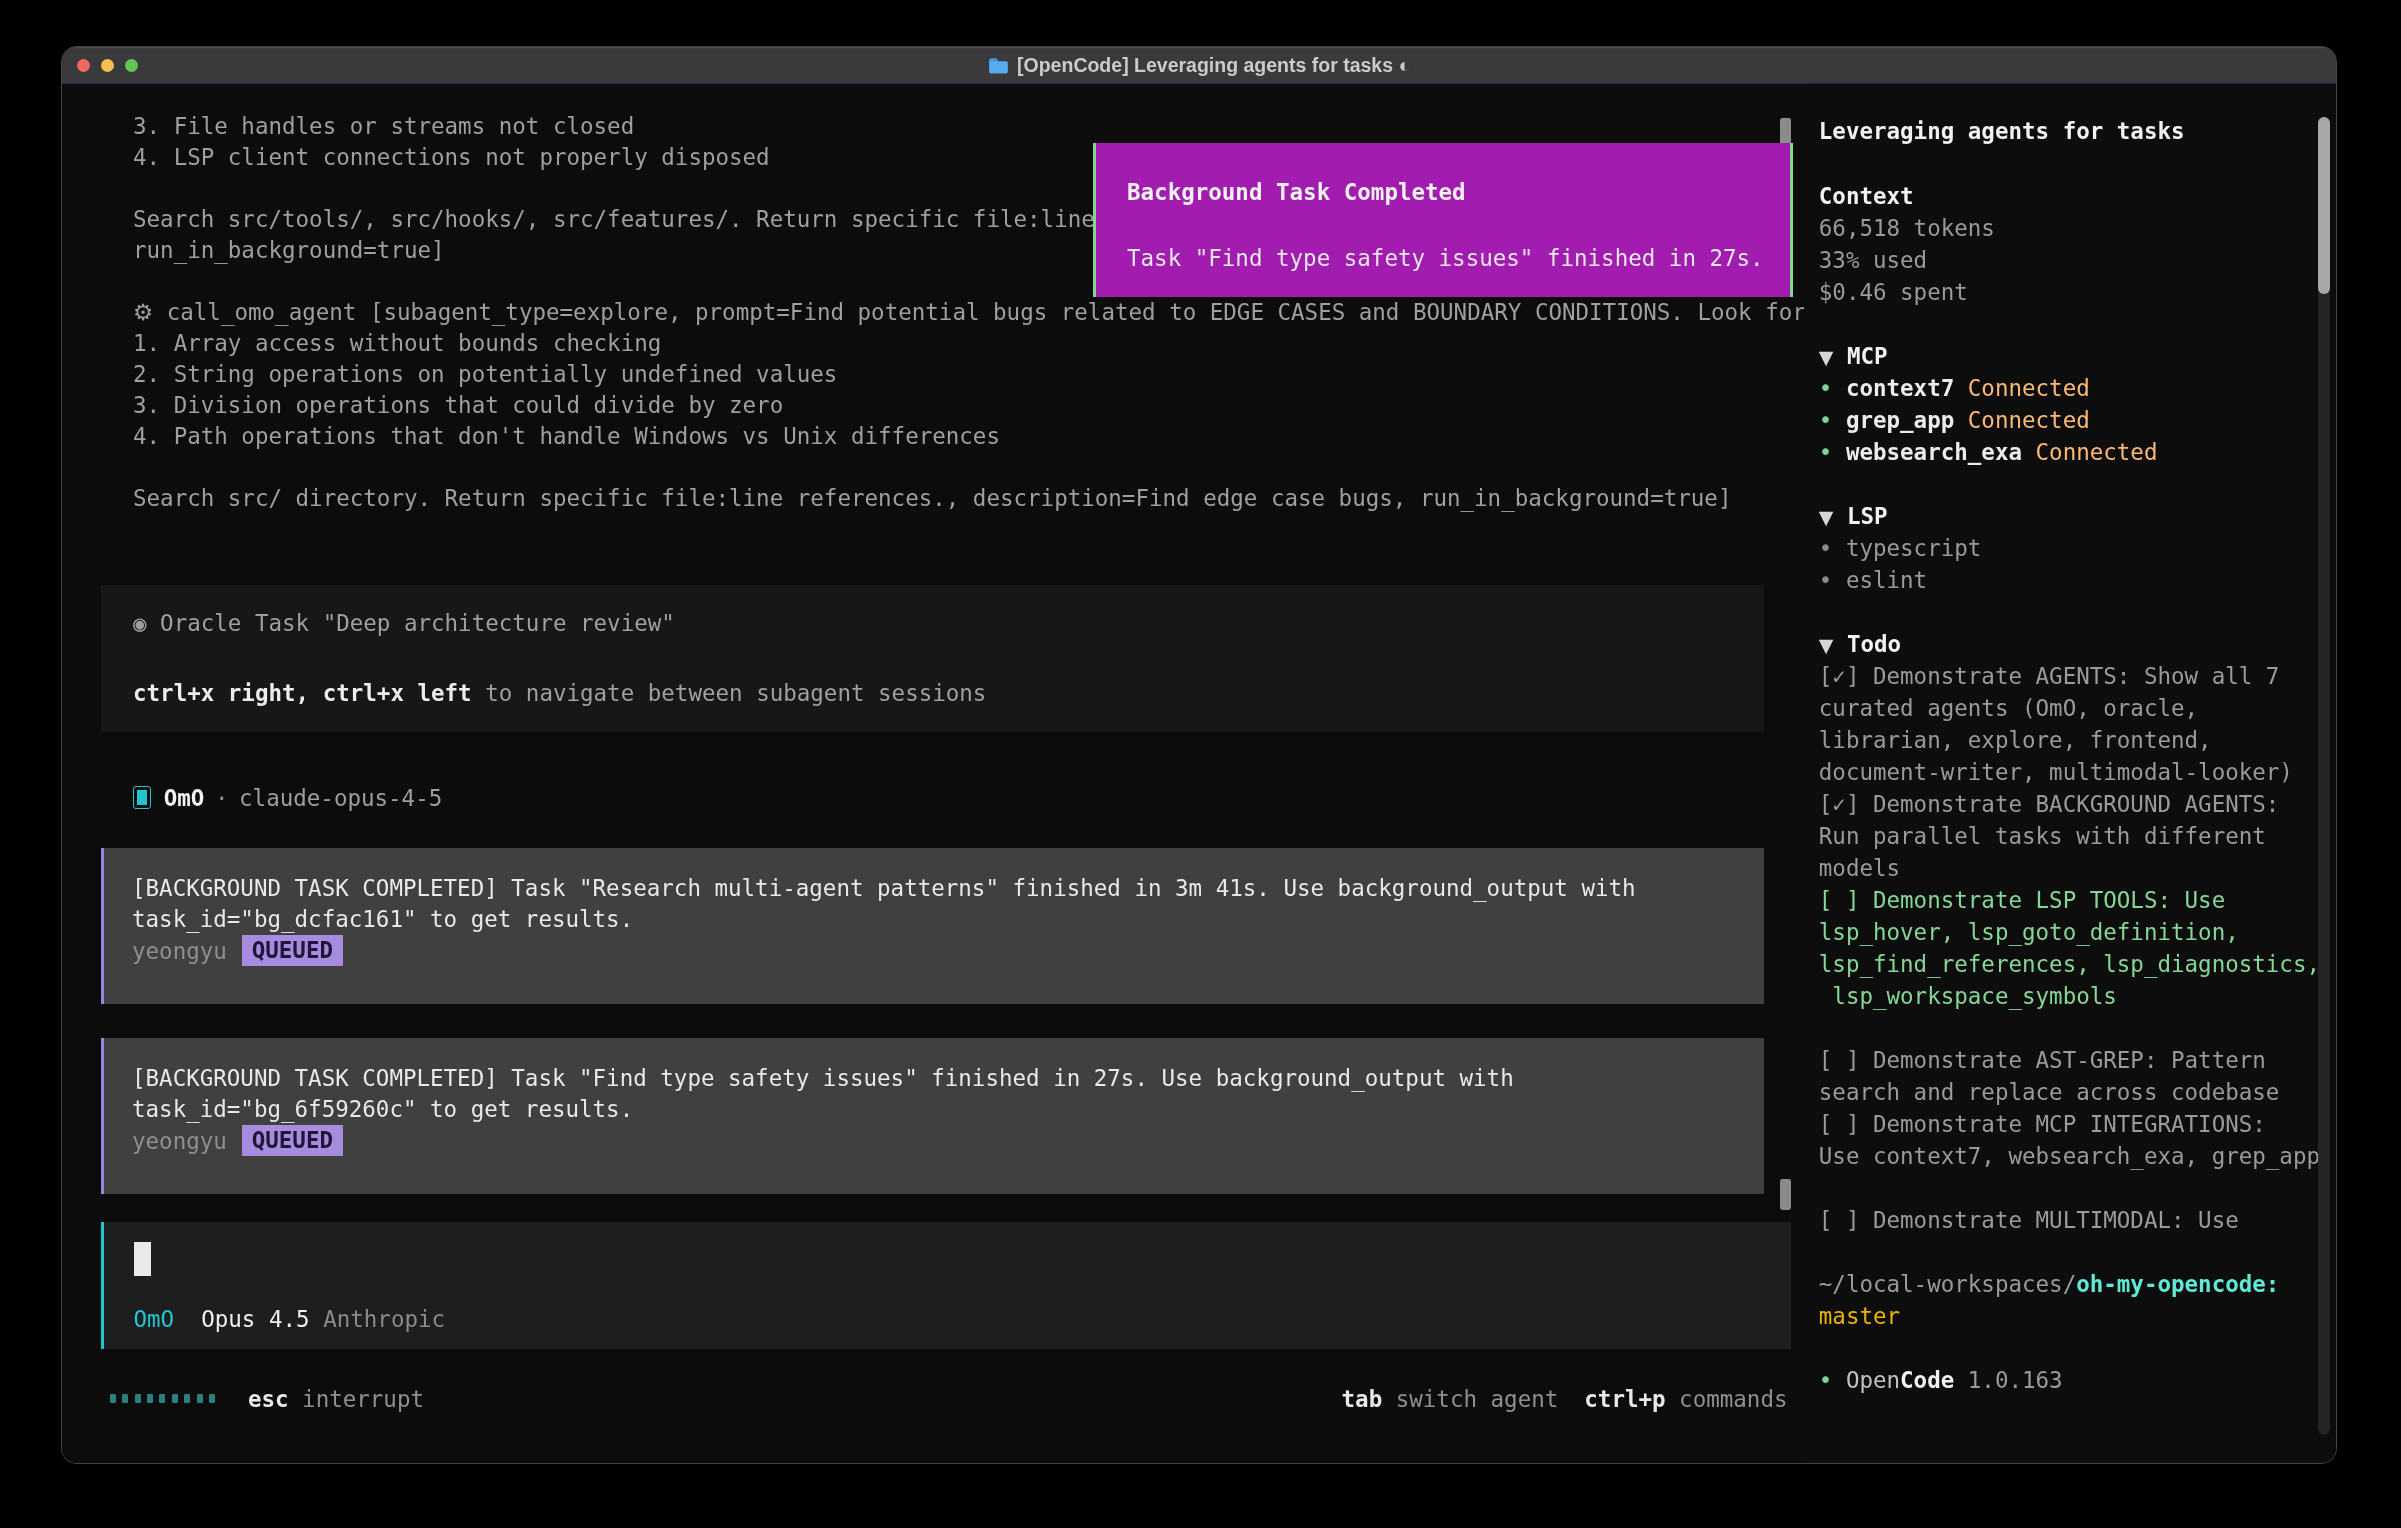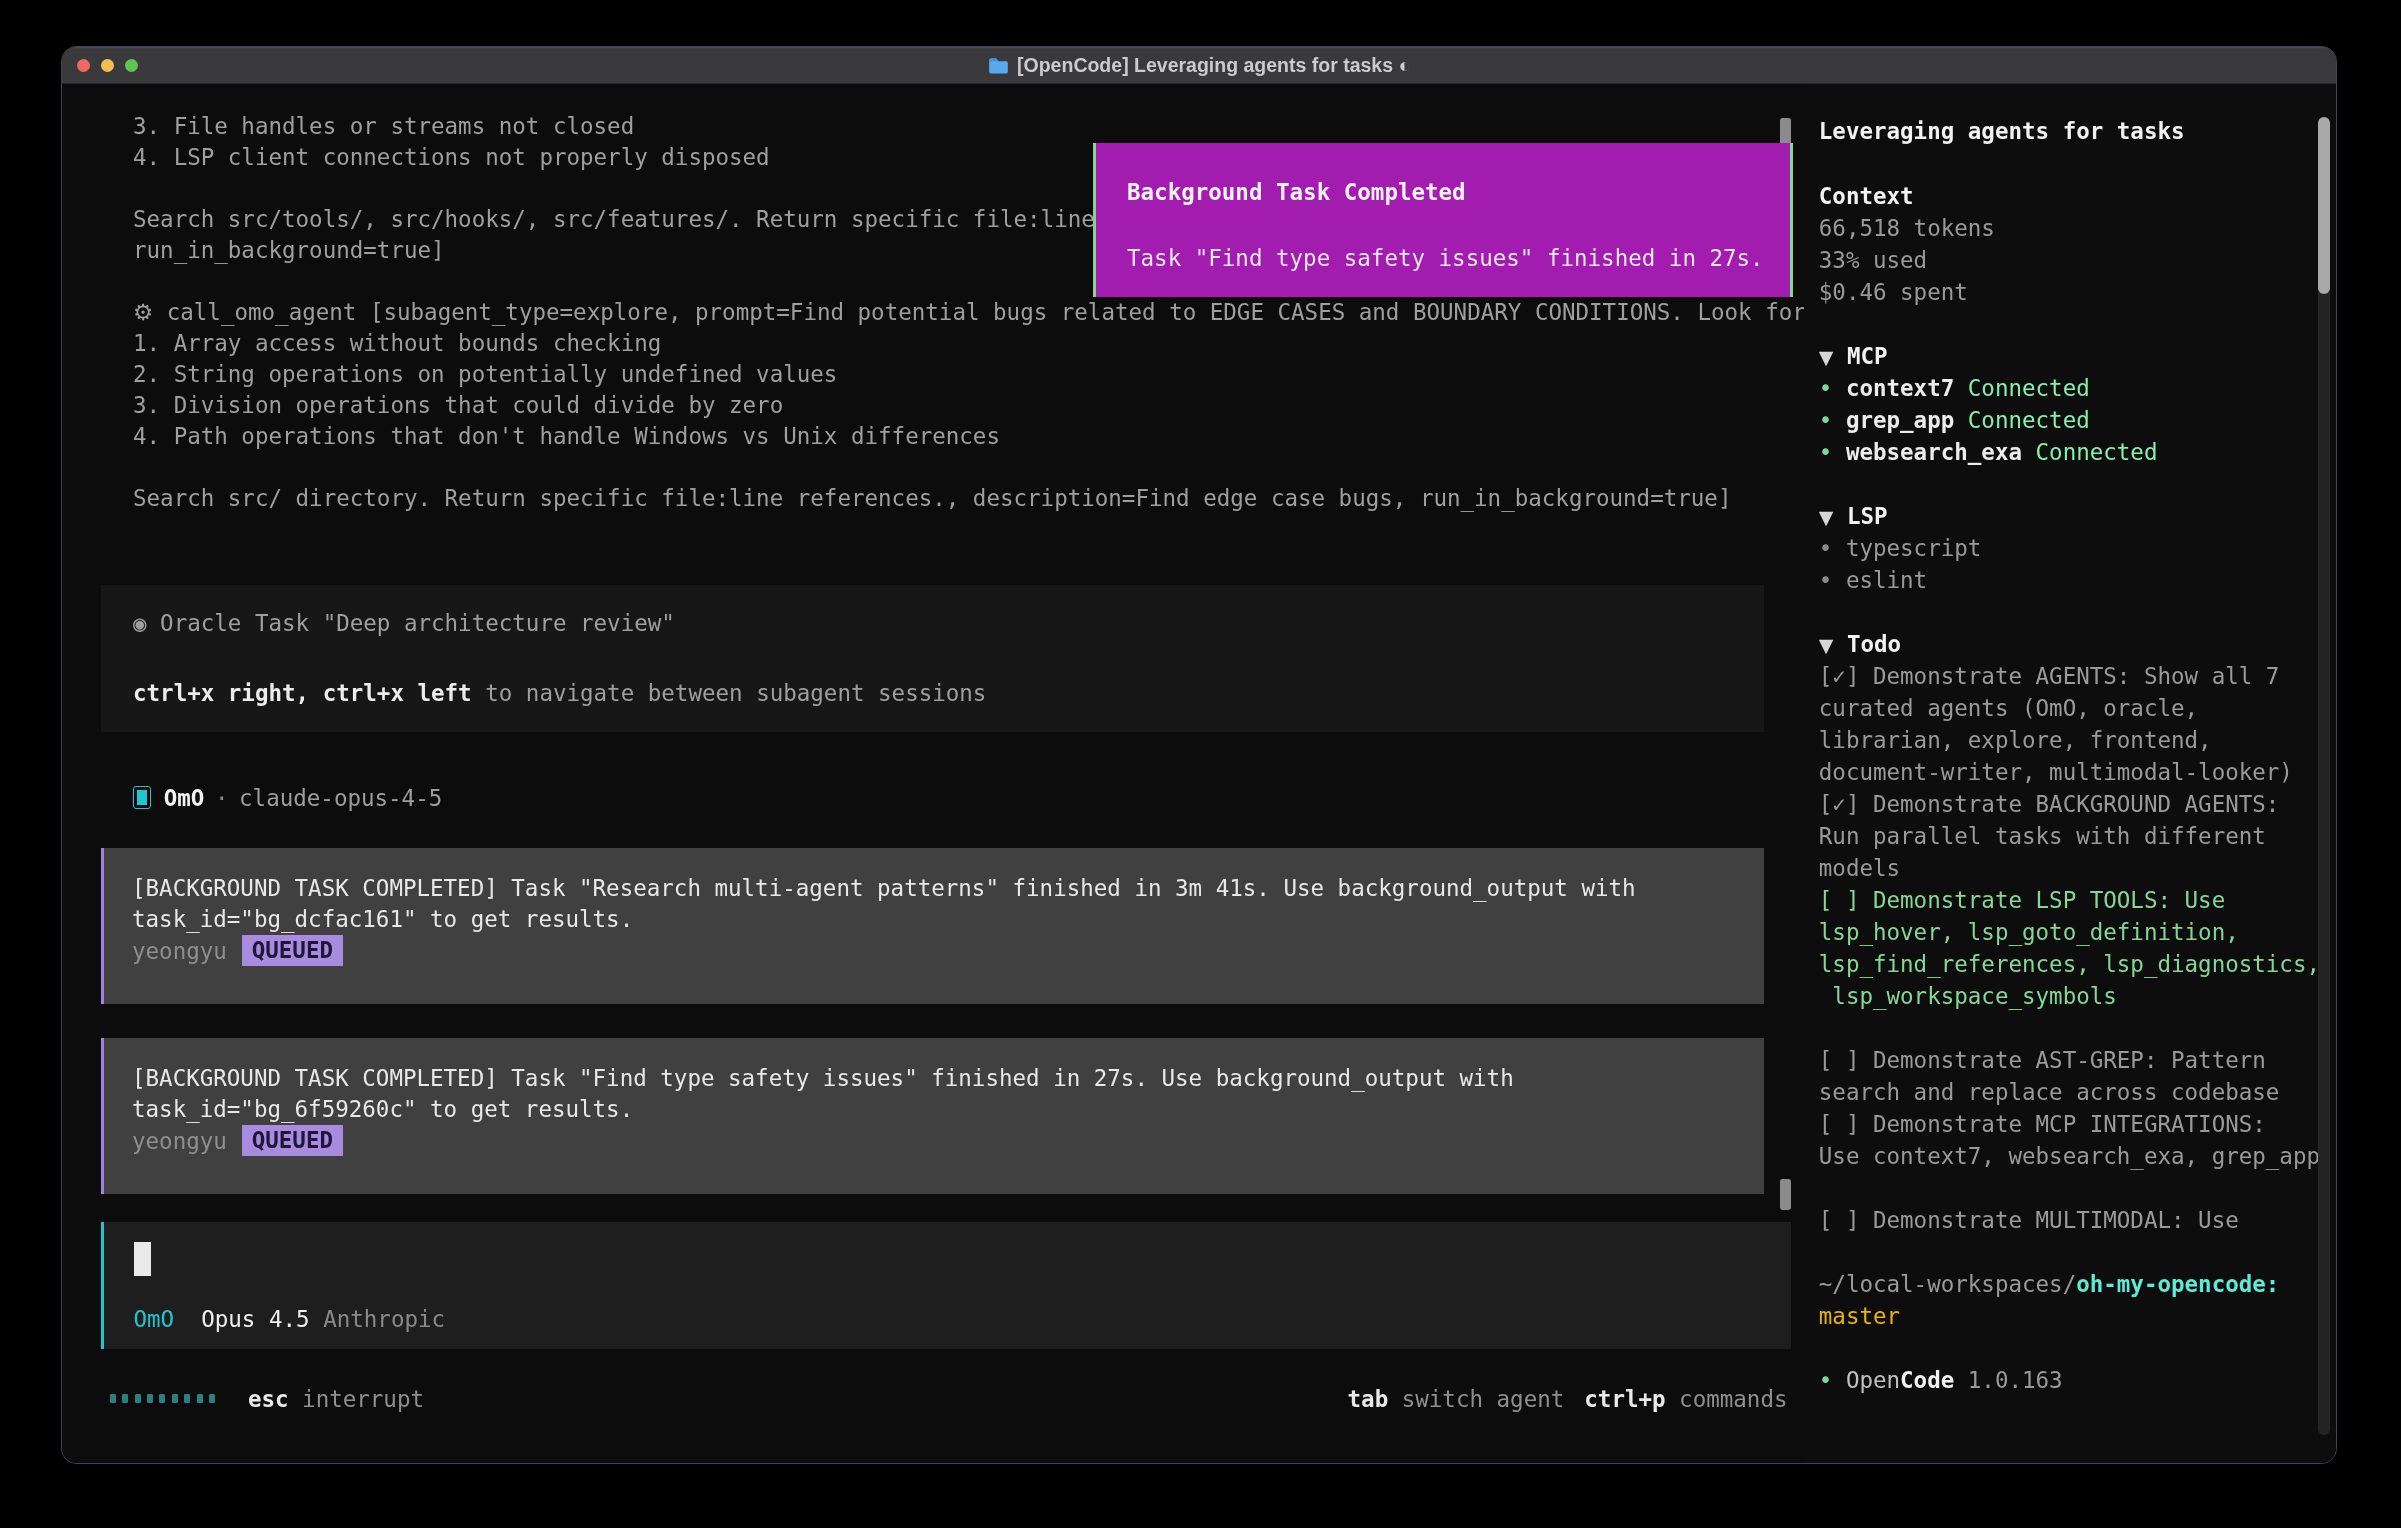--- a/index.html
+++ b/index.html
@@ -73,38 +73,38 @@
   .model-agent{color:#1fc5cf;}
   .model-name{color:#f0f0f0;}
   .model-provider{color:#8a8a8a;}
 
   .statusbar{display:flex;align-items:center;height:31px;margin-top:34px;
     padding-left:8.9px;padding-right:16.5px;}
   .dots{display:flex;align-items:center;gap:6.5px;margin-right:33px;}
   .dots i{display:block;width:5.9px;height:9.5px;background:#2c7f7f;border-radius:1.2px;}
   .key{color:#e9e9e9;font-weight:bold;white-space:pre;}
   .klabel{color:#8f8f8f;white-space:pre;}
-  .status-right{margin-left:auto;display:flex;gap:20px;}
+  .status-right{margin-left:auto;display:flex;gap:26px;}
   .kpair{white-space:pre;}
 
   .mscroll-thumb1{position:absolute;right:13px;top:34px;width:10.6px;height:72px;background:#8b8b8b;border-radius:2.4px;}
   .mscroll-thumb2{position:absolute;right:13px;top:1095px;width:10.6px;height:31px;background:#8b8b8b;border-radius:2.4px;}
 
   
   .sidebar{position:relative;flex:1;background:#0d0d0e;padding:31px 0 0 14.8px;
     font-size:22.5px;color:#9a9a9a;}
   .sline{height:32px;line-height:32px;white-space:pre;overflow:hidden;}
   .sspacer{height:32px;}
   .s-title{height:32px;line-height:32px;color:#f2f2f2;font-weight:bold;margin-bottom:32.5px;white-space:pre;}
   .s-head{color:#f2f2f2;font-weight:bold;}
   .arrow{color:#d6d6d6;font-family:"DejaVu Sans",sans-serif;font-size:19px;}
   .bullet-green{color:#7ed79b;}
   .bullet-gray{color:#8a8a8a;}
   .mcp-name{color:#ececec;font-weight:bold;margin-top:44px;}
-  .mcp-status{color:#86efac;text-align:right;}
+  .mcp-status{color:#fdba74;text-align:right;}
   .todo-done,.todo-pending{color:#9a9a9a;}
   .todo-active{color:#85d795;}
   .ws-path{color:#9a9a9a;}
   .ws-repo{color:#5eead4;font-weight:bold;}
   .ws-branch{color:#eab308;}
   .ver-a{color:#c0c0c0;}
   .ver-b{color:#f2f2f2;font-weight:bold;}
   .ver-num{color:#9a9a9a;}
 
   .sscroll-track{position:absolute;right:5.9px;top:33px;width:11.8px;height:1318px;background:#242425;border-radius:5.9px;}

